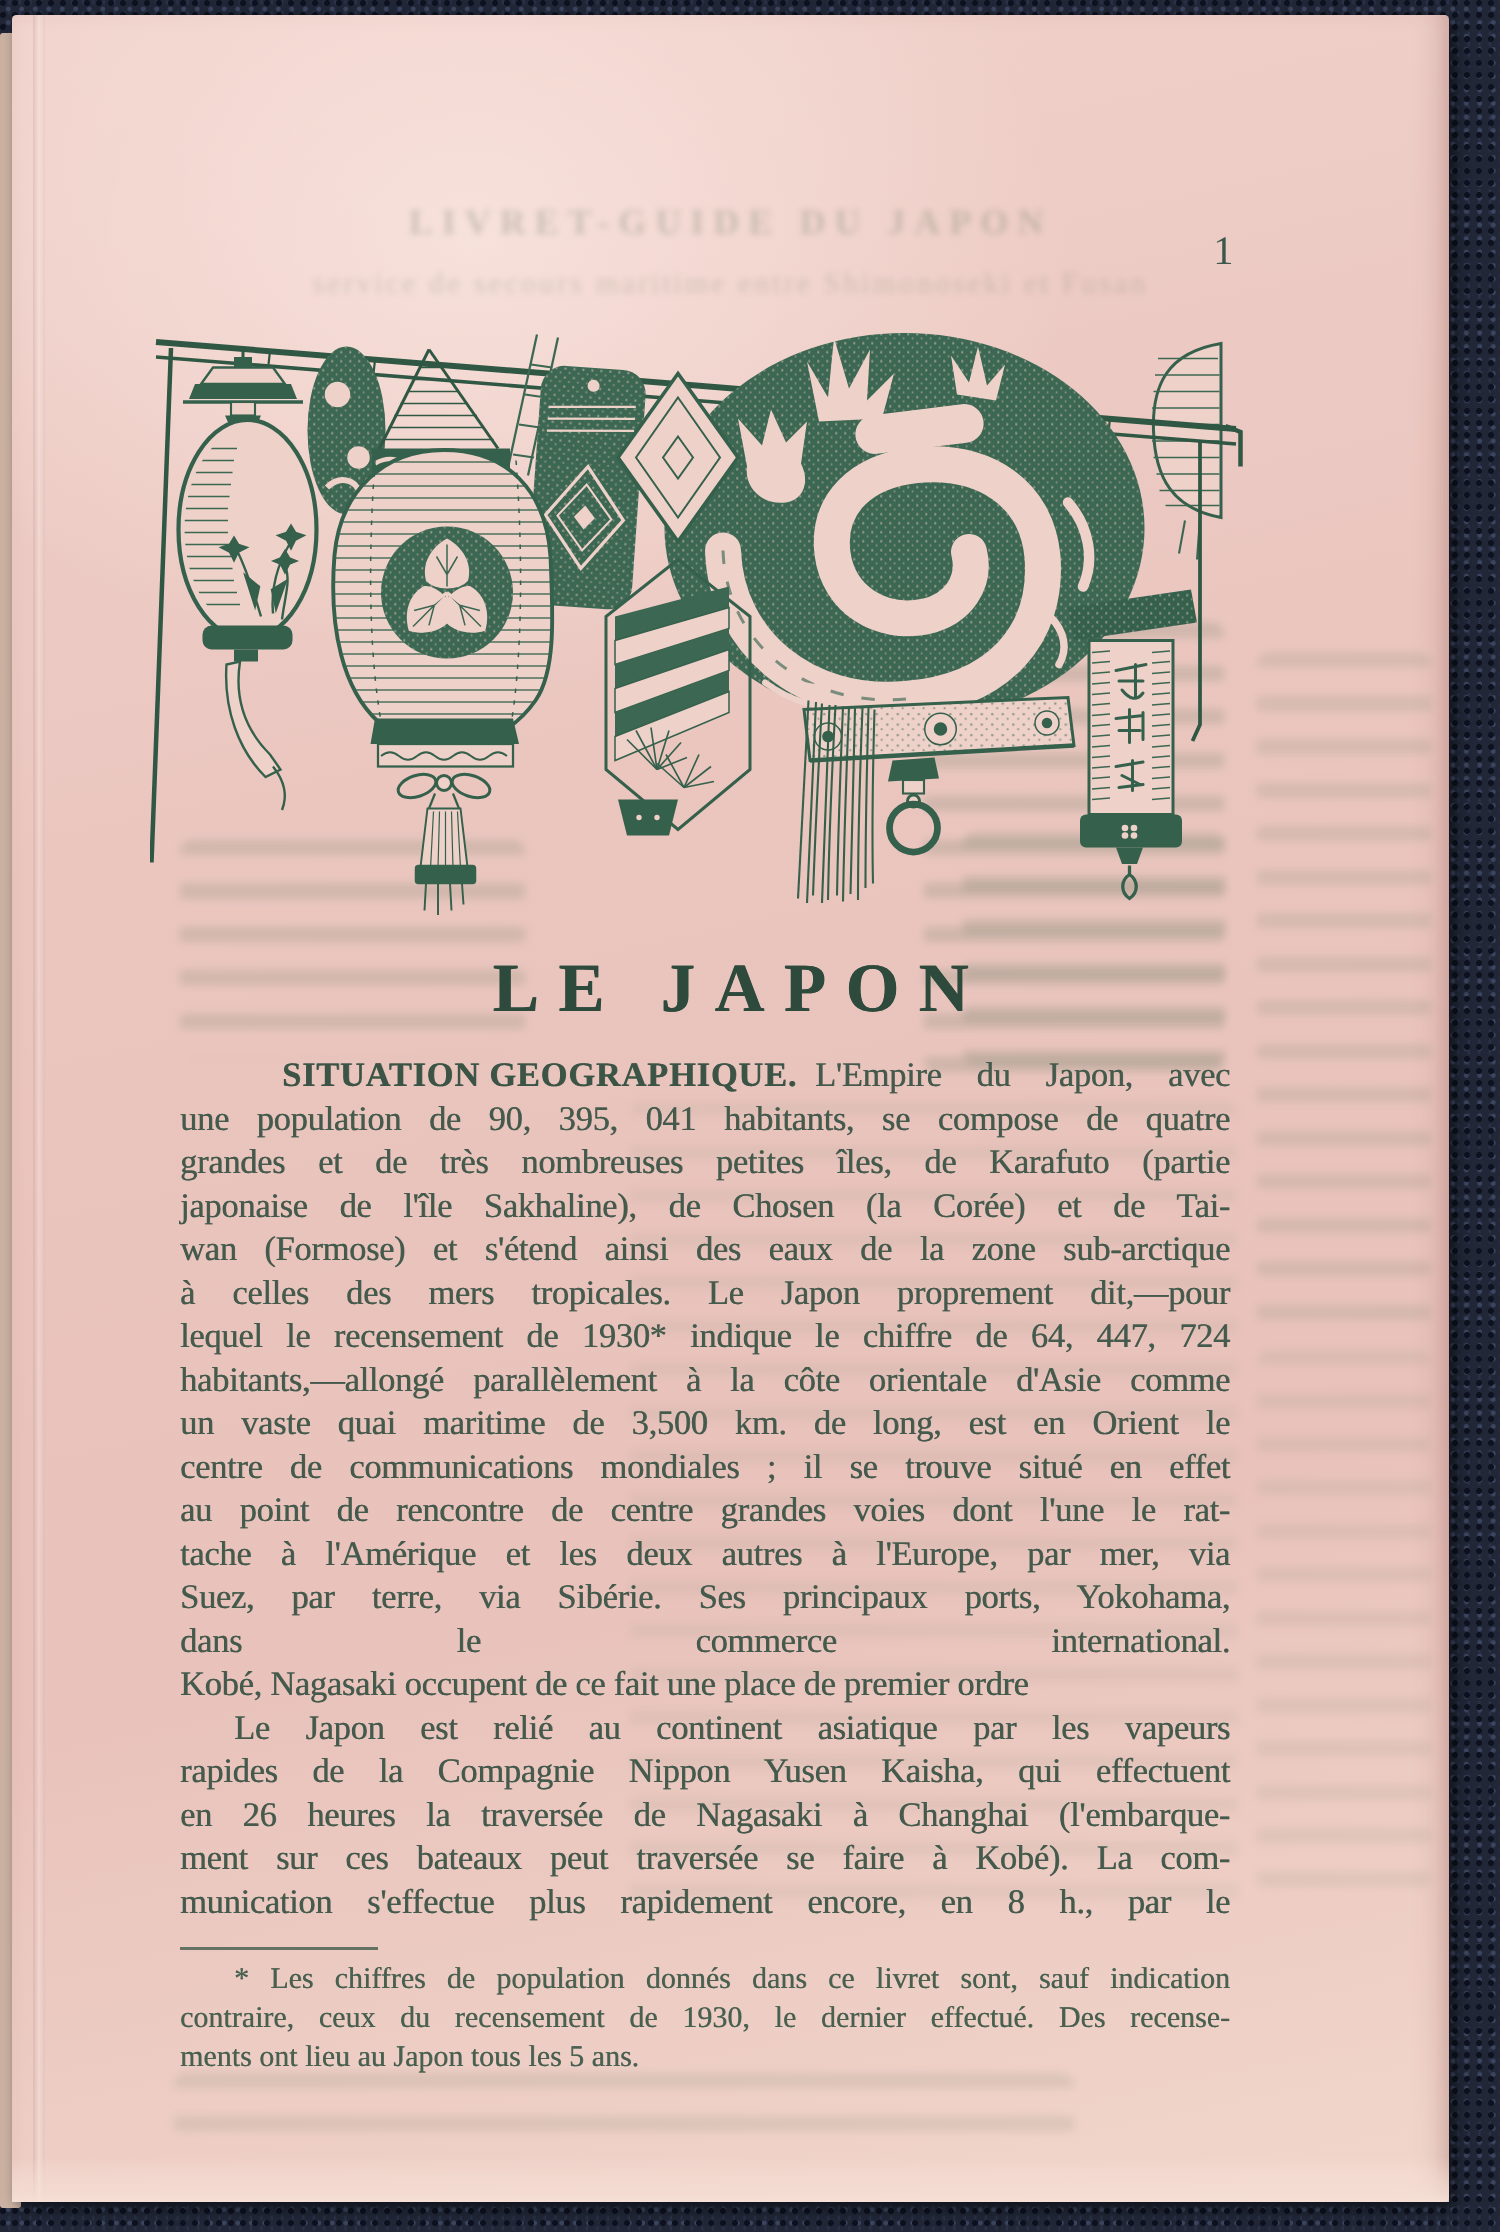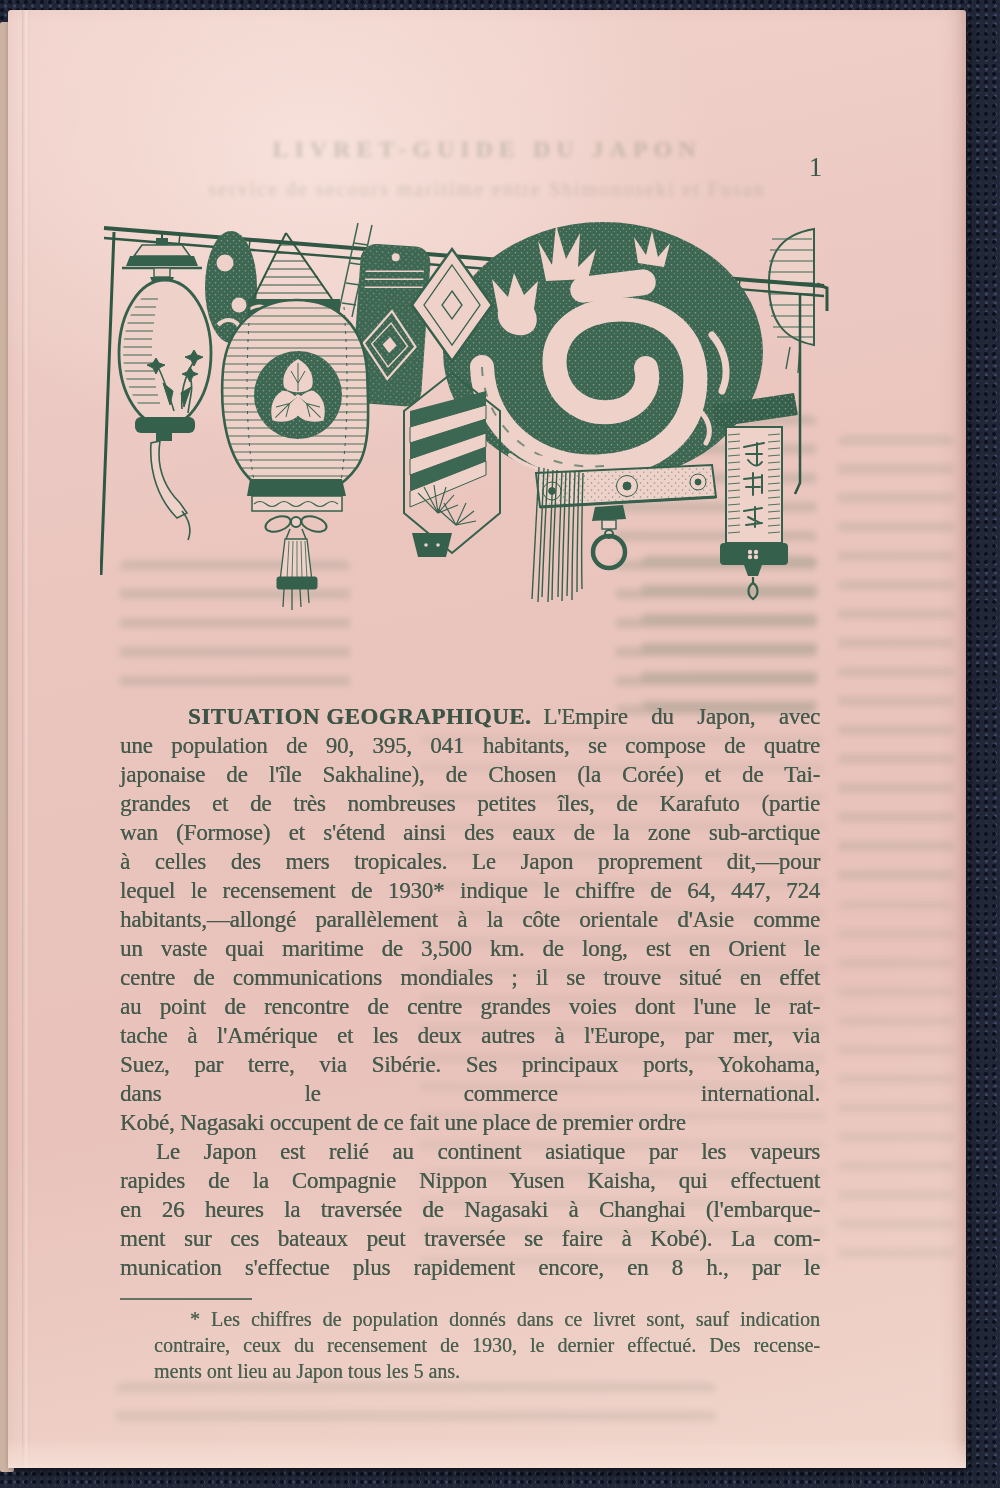--- a/index.html
+++ b/index.html
@@ -81,21 +81,21 @@
   .head-line .heading-bold{font-weight:bold;letter-spacing:0.5px;white-space:nowrap;color:#3b5446;margin-left:32px;}
   .head-line .heading-rest{flex:1;margin-left:12px;text-align:justify;text-align-last:justify;white-space:nowrap;}
   .footnote-rule{
     position:absolute;left:112px;top:1288px;width:132px;height:2px;background:#4c6353;opacity:.85;
   }
   .footnote{
     position:absolute;left:112px;top:1296px;width:700px;
     font-size:20px;line-height:26px;color:#48604f;
     text-shadow:0.3px 0 0 rgba(62,84,70,0.7);
   }
-  .footnote .line{height:26px;margin-left:34px;}
+  .footnote .line{height:26px;}
 </style>
 </head>
 <body>
 
 <div class="under-page"></div>
 
 <div class="page">
   <div class="crease"></div>
 
   <div class="ghost-text ghost-1">LIVRET-GUIDE DU JAPON</div>
@@ -402,31 +402,32 @@
             <circle cx="656" cy="337" r="2.2"></circle>
           <circle cx="650" cy="342" r="2.2"></circle>
             <circle cx="656" cy="342" r="2.2"></circle>
         </g>
         <polygon points="644,350 662,350 658,361 648,361" fill="#35604c"></polygon>
         <path d="M653,362 l0,6 M653,368 C647,372 647,380 653,384 C659,380 659,372 653,368" stroke="#35604c" stroke-width="2.2" fill="none"></path>
       </g>
     </svg>
   </div>
 
+  <div class="doc-title">LE JAPON</div>
 
   <div class="body-text">
     <div class="para endlast">
       <div class="line head-line">
         <span class="heading-bold">SITUATION GEOGRAPHIQUE.</span>
           <span class="heading-rest">L'Empire du Japon, avec</span>
       </div>
       <div>
           <div class="line">une population de 90, 395, 041 habitants, se compose de quatre</div>
+          <div class="line">grandes et de très nombreuses petites îles, de Karafuto (partie</div>
           <div class="line">japonaise de l'île Sakhaline), de Chosen (la Corée) et de Tai-</div>
-          <div class="line">grandes et de très nombreuses petites îles, de Karafuto (partie</div>
           <div class="line">wan (Formose) et s'étend ainsi des eaux de la zone sub-arctique</div>
           <div class="line">à celles des mers tropicales. Le Japon proprement dit,—pour</div>
           <div class="line">lequel le recensement de 1930* indique le chiffre de 64, 447, 724</div>
           <div class="line">habitants,—allongé parallèlement à la côte orientale d'Asie comme</div>
           <div class="line">un vaste quai maritime de 3,500 km. de long, est en Orient le</div>
           <div class="line">centre de communications mondiales ; il se trouve situé en effet</div>
           <div class="line">au point de rencontre de centre grandes voies dont l'une le rat-</div>
           <div class="line">tache à l'Amérique et les deux autres à l'Europe, par mer, via</div>
           <div class="line">Suez, par terre, via Sibérie. Ses principaux ports, Yokohama,</div>
           <div class="line">dans le commerce international.</div>

